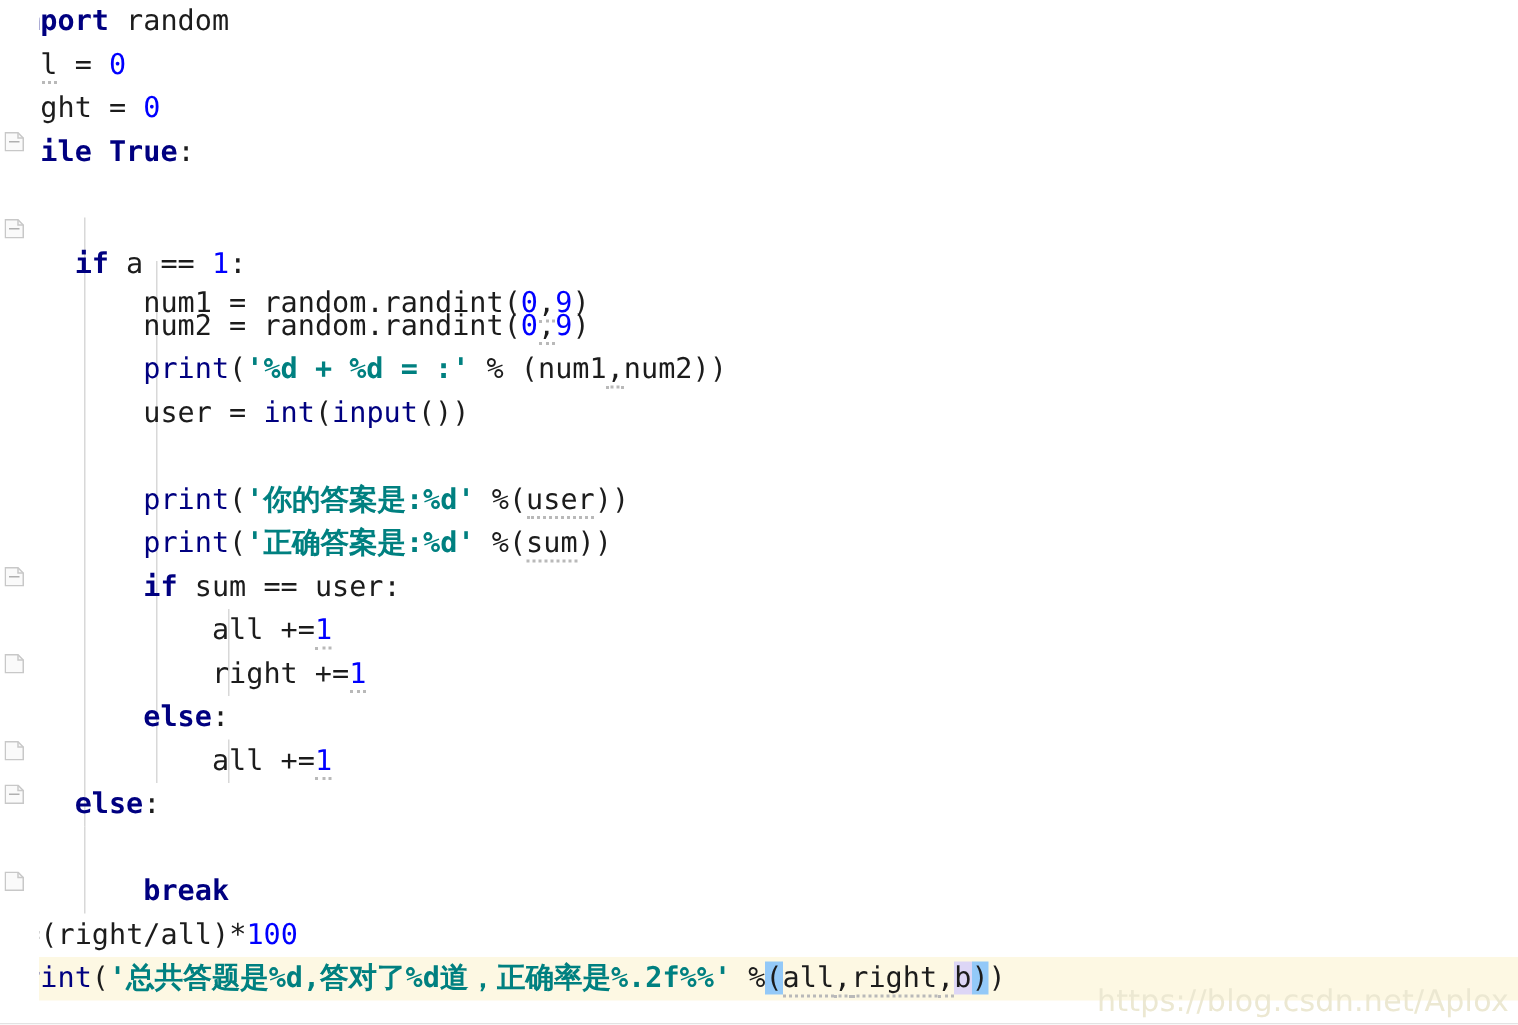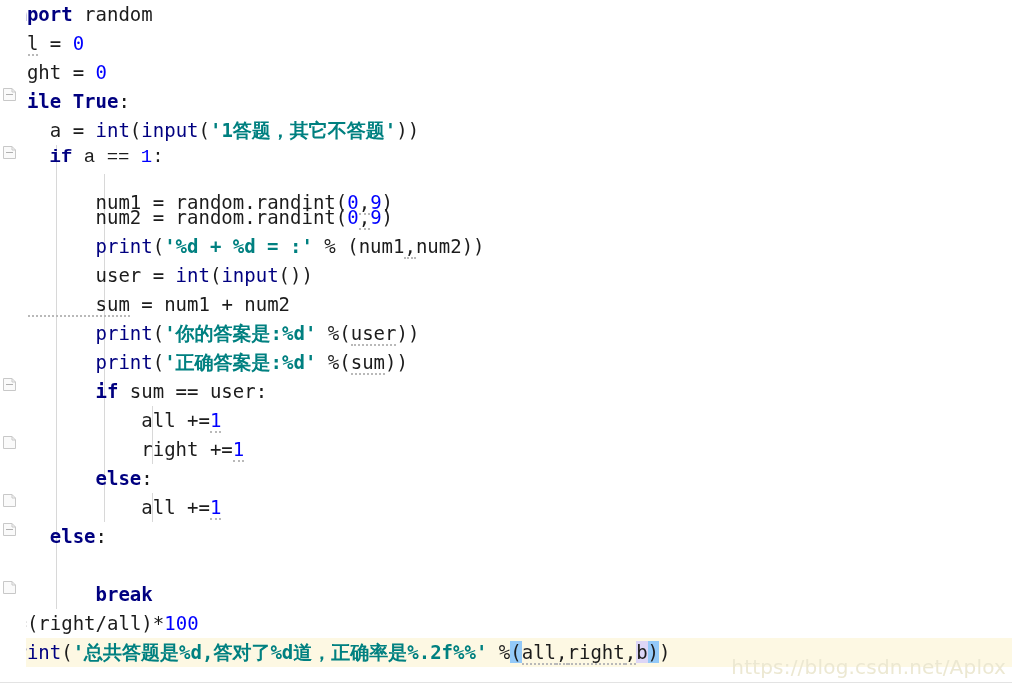--- a/index.html
+++ b/index.html
@@ -180,47 +180,41 @@
     </div>
 
     <div class="line" style="top:58px;">
       <span class="txt"><span class="id">right</span><span class="op"> = </span><span class="num">0</span></span>
     </div>
 
     <div class="line" style="top:87px;">
       <span class="txt"><span class="kw">while</span><span class="kw"> True</span><span class="punc">:</span></span>
     </div>
 
-    <div class="line" style="top:116px;">
-      <span class="txt"><span class="id">    a</span><span class="op"> = </span><span class="fn">int</span><span class="punc">(</span><span class="fn">input</span><span class="punc">(</span><span class="str">'1答题，其它不答题'</span><span class="punc">))</span></span>
-    </div>
-
-    <div class="line" style="top:143px;font-family:Liberation Mono, monospace;">
+
+    <div class="line" style="top:162px;">
       <span class="txt"><span class="kw">    if</span><span class="id"> a </span><span class="op">== </span><span class="num">1</span><span class="punc">:</span></span>
     </div>
 
     <div class="line" style="top:188px;">
       <span class="txt"><span class="id">        num1</span><span class="op"> = </span><span class="id">random</span><span class="punc">.</span><span class="id">randint</span><span class="punc">(</span><span class="num">0</span><span class="punc typo">,</span><span class="num">9</span><span class="punc">)</span></span>
     </div>
 
     <div class="line" style="top:203px;">
       <span class="txt"><span class="id">        num2</span><span class="op"> = </span><span class="id">random</span><span class="punc">.</span><span class="id">randint</span><span class="punc">(</span><span class="num">0</span><span class="punc typo">,</span><span class="num">9</span><span class="punc">)</span></span>
     </div>
 
     <div class="line" style="top:232px;">
       <span class="txt"><span class="fn">        print</span><span class="punc">(</span><span class="str">'%d + %d = :'</span><span class="op"> % </span><span class="punc">(</span><span class="id">num1</span><span class="punc typo">,</span><span class="id">num2</span><span class="punc">))</span></span>
     </div>
 
     <div class="line" style="top:261px;">
       <span class="txt"><span class="id">        user</span><span class="op"> = </span><span class="fn">int</span><span class="punc">(</span><span class="fn">input</span><span class="punc">())</span></span>
     </div>
 
-    <div class="line" style="top:290px;">
-      <span class="txt"><span class="id typo">        sum</span><span class="op"> = </span><span class="id">num1</span><span class="op"> + </span><span class="id">num2</span></span>
-    </div>
 
     <div class="line" style="top:319px;">
       <span class="txt"><span class="fn">        print</span><span class="punc">(</span><span class="str">'你的答案是:%d'</span><span class="op"> %</span><span class="punc">(</span><span class="id typo">user</span><span class="punc">))</span></span>
     </div>
 
     <div class="line" style="top:348px;">
       <span class="txt"><span class="fn">        print</span><span class="punc">(</span><span class="str">'正确答案是:%d'</span><span class="op"> %</span><span class="punc">(</span><span class="id typo">sum</span><span class="punc">))</span></span>
     </div>
 
     <div class="line" style="top:377px;">

